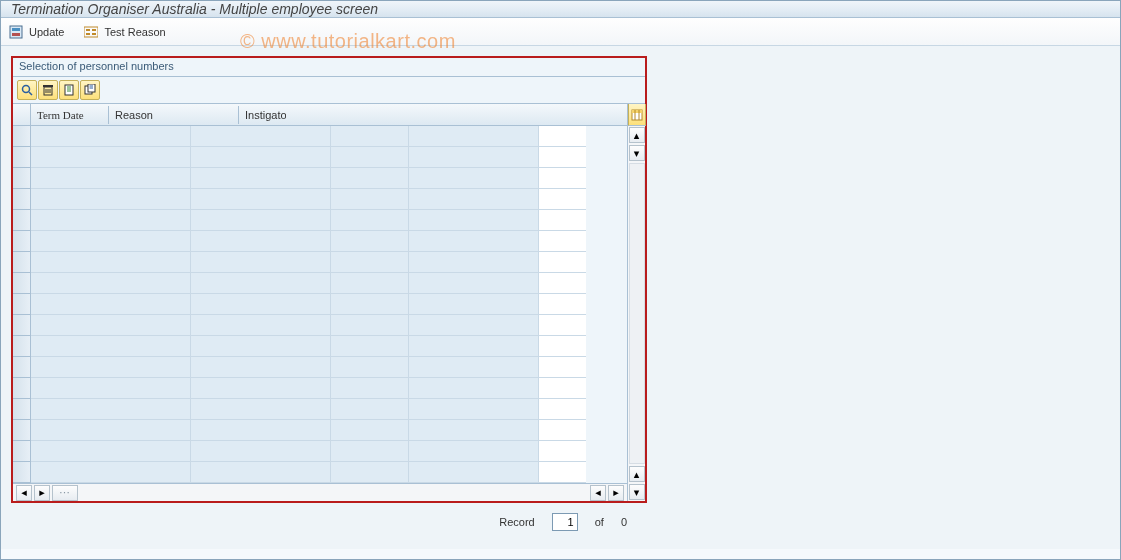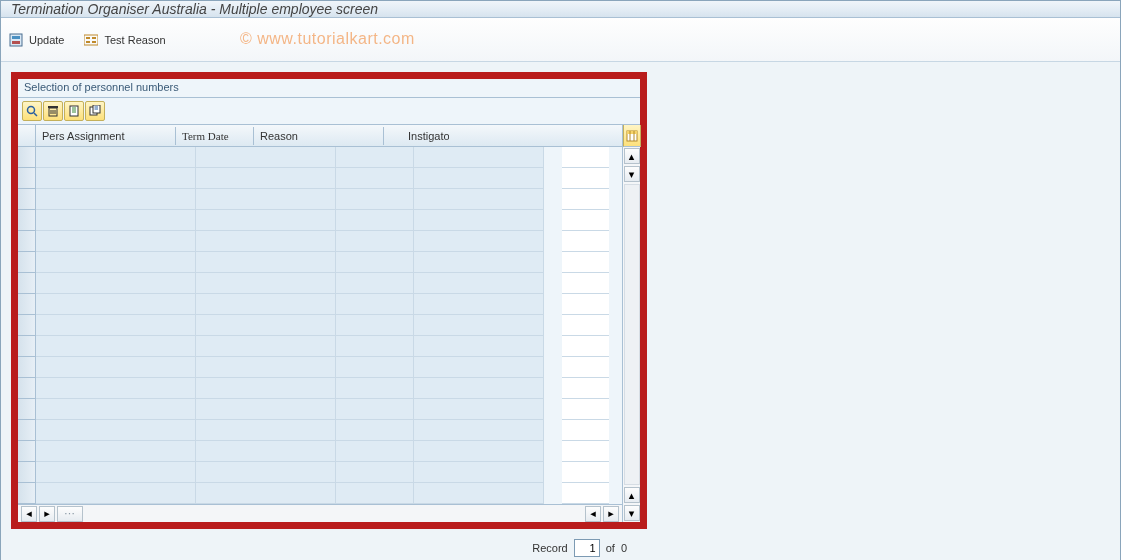--- a/index.html
+++ b/index.html
@@ -27,38 +27,38 @@
       font-size: 14px;
       color: #444;
     }
     .toolbar {
       background: linear-gradient(to bottom, #fefefe 0%, #f3f6f9 100%);
       border-bottom: 1px solid #c7d7e4;
       padding: 4px 8px;
       display: flex;
       align-items: center;
       gap: 20px;
-      height: 44px;
+      height: 28px;
     }
     .toolbar-btn {
       display: inline-flex;
       align-items: center;
       gap: 6px;
       cursor: pointer;
       color: #333;
     }
     .icon { display: inline-flex; align-items: center; justify-content: center; }
 
     .content {
       padding: 10px;
       background: #eef4f8;
       height: calc(100% - 55px);
     }
     .groupbox {
-      border: 7px solid #b91c1c;
+      border: 2px solid #b91c1c;
       background: #eef5fa;
       width: 636px;
       position: relative;
     }
     .group-title {
       color: #3a5a77;
       padding: 2px 6px 4px 6px;
       border-bottom: 1px solid #a9c0d4;
       background: #eef5fa;
     }
@@ -94,21 +94,21 @@
       padding: 3px 6px;
       color: #333;
       overflow: hidden;
       white-space: nowrap;
     }
     .row-sel-header { width: 18px; border-right:1px solid #a9c0d4; background: linear-gradient(to bottom,#f4f8fb,#dde9f2); height:100%;}
     .col-person { width: 160px; }
     .col-pers { width: 140px; }
     .col-term { width: 78px; font-family: Liberation Serif, serif; }
     .col-reason { width: 130px; }
-    .col-inst { width: 47px; margin-left: 18px; }
+    .col-inst { width: 47px; }
     .gh-settings {
       width: 18px; height: 22px;
       background: linear-gradient(to bottom,#fff5c5,#fde07a);
       border-left:1px solid #c4b05a; border-right:1px solid #c4b05a; border-bottom:1px solid #a9c0d4;
       display:flex; align-items:center; justify-content:center;
       cursor: pointer;
     }
     .grid-body { }
     .grid-row { display: flex; height: 21px; }
     .row-sel {
@@ -156,39 +156,39 @@
       cursor:pointer;
       margin:0 1px;
     }
     .hs-wide { width:26px; }
     .hs-spacer { flex:1; }
 
     .footer {
       display:flex;
       justify-content:flex-end;
       align-items:center;
-      gap:6px;
+      gap:17px;
       padding: 10px 20px 2px 0;
       color:#333;
       width: 636px;
     }
     .record-input {
       width: 26px; height:18px;
       border:1px solid #7c9ab3;
       background:#fff;
       text-align:right;
       padding:1px 3px;
       font-size:11px;
     }
     .watermark {
       position: absolute;
       top: 30px;
       left: 240px;
       color: #f07e26;
-      font-size: 16px;
+      font-size: 20px;
       letter-spacing: 0.5px;
       opacity: 0.55;
       font-family: Arial;
       pointer-events: none;
     }
   </style>
 </head>
 <body>
 
 <div class="window">
@@ -264,21 +264,20 @@
                 <line x1="5.5" y1="4" x2="9" y2="4" stroke="#2a5fa0"></line>
               </svg>
           </span>
         </div>
       </div>
 
       <div class="grid-wrap">
         <div class="grid-main">
           <div class="grid-header">
             <div class="row-sel-header"></div>
-            <div class="gh-cell col-pers">Pers Assignment</div>
             <div class="gh-cell col-term">Term Date</div>
             <div class="gh-cell col-reason">Reason</div>
             <div class="gh-cell col-inst" style="border-right:none">Instigato</div>
           </div>
           <div class="grid-body" id="grid-body">
               <div class="grid-row">
                 <div class="row-sel"></div>
                 <div class="cell col-person"></div>
                 <div class="cell col-pers"></div>
                 <div class="cell col-term"></div>

